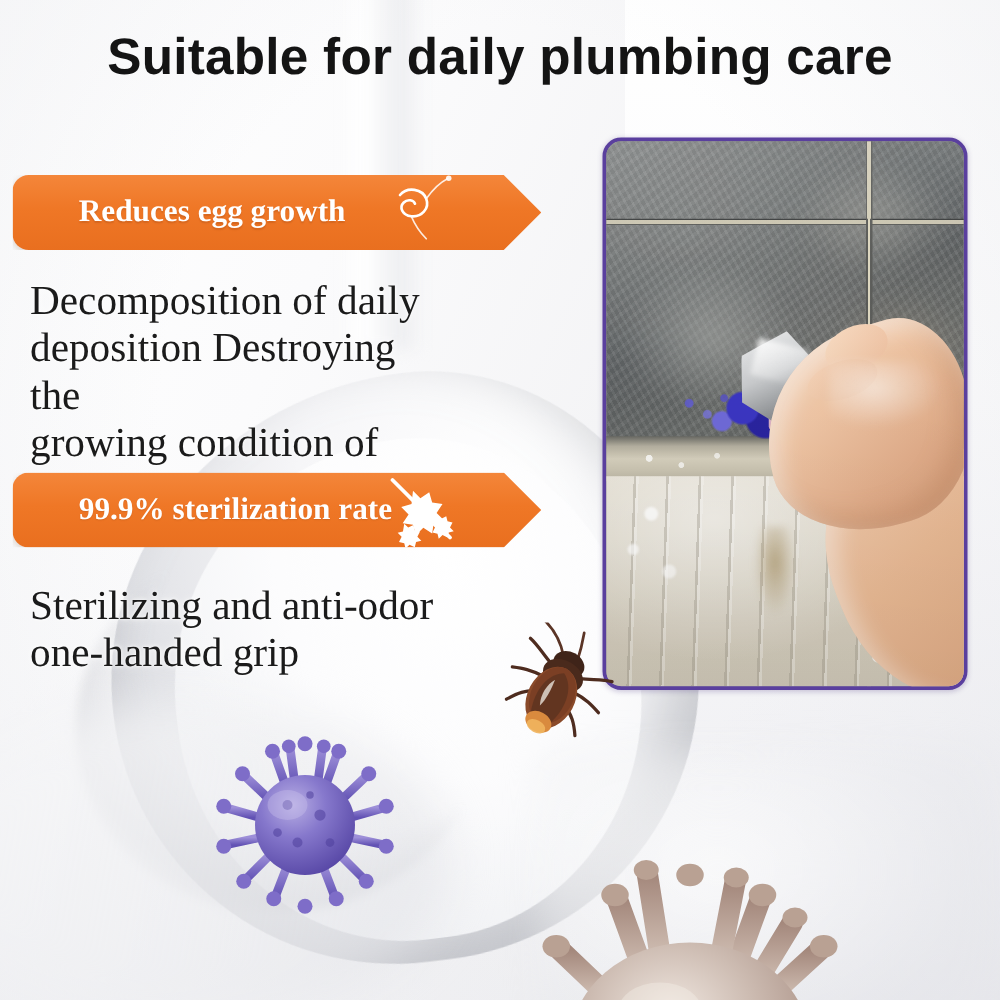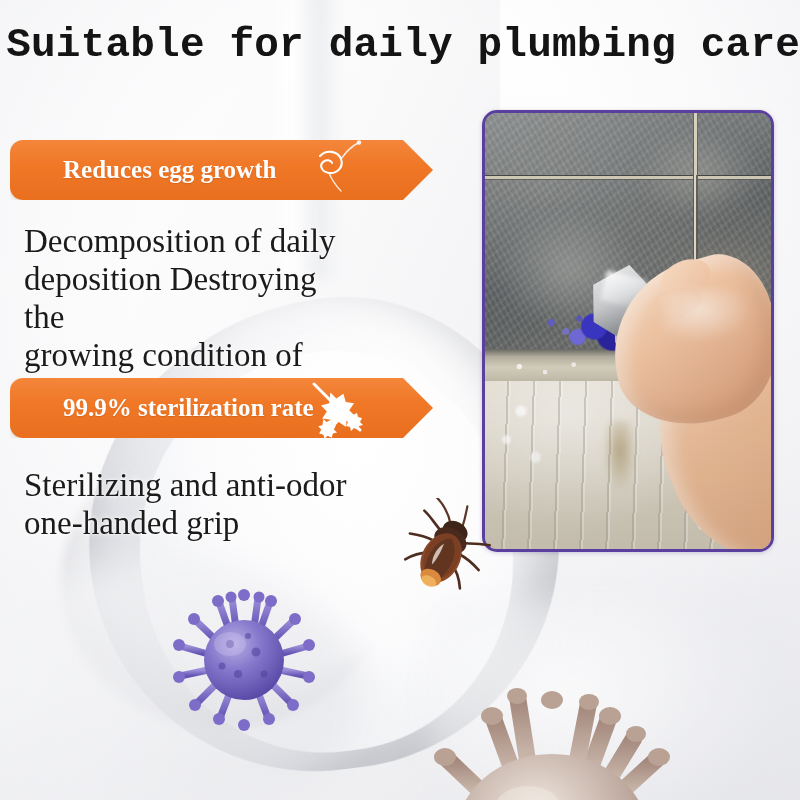--- a/index.html
+++ b/index.html
@@ -85,22 +85,22 @@
     width: 360px; height: 240px;
     background: radial-gradient(ellipse at 40% 40%, rgba(255,255,255,.85), rgba(231,232,236,.3) 70%, rgba(255,255,255,0));
     filter: blur(14px);
   }
 
   
   .title {
     position: absolute;
     left: 0; top: 22px;
     width: 800px;
-    text-align: right;
-    font-family: Liberation Mono, monospace;
+    text-align: center;
+    font-family: Liberation Sans, sans-serif;
     font-weight: bold;
     font-size: 41px;
     letter-spacing: .2px;
     color: #141414;
     white-space: nowrap;
   }
 
   
   .banner {
     position: absolute;

